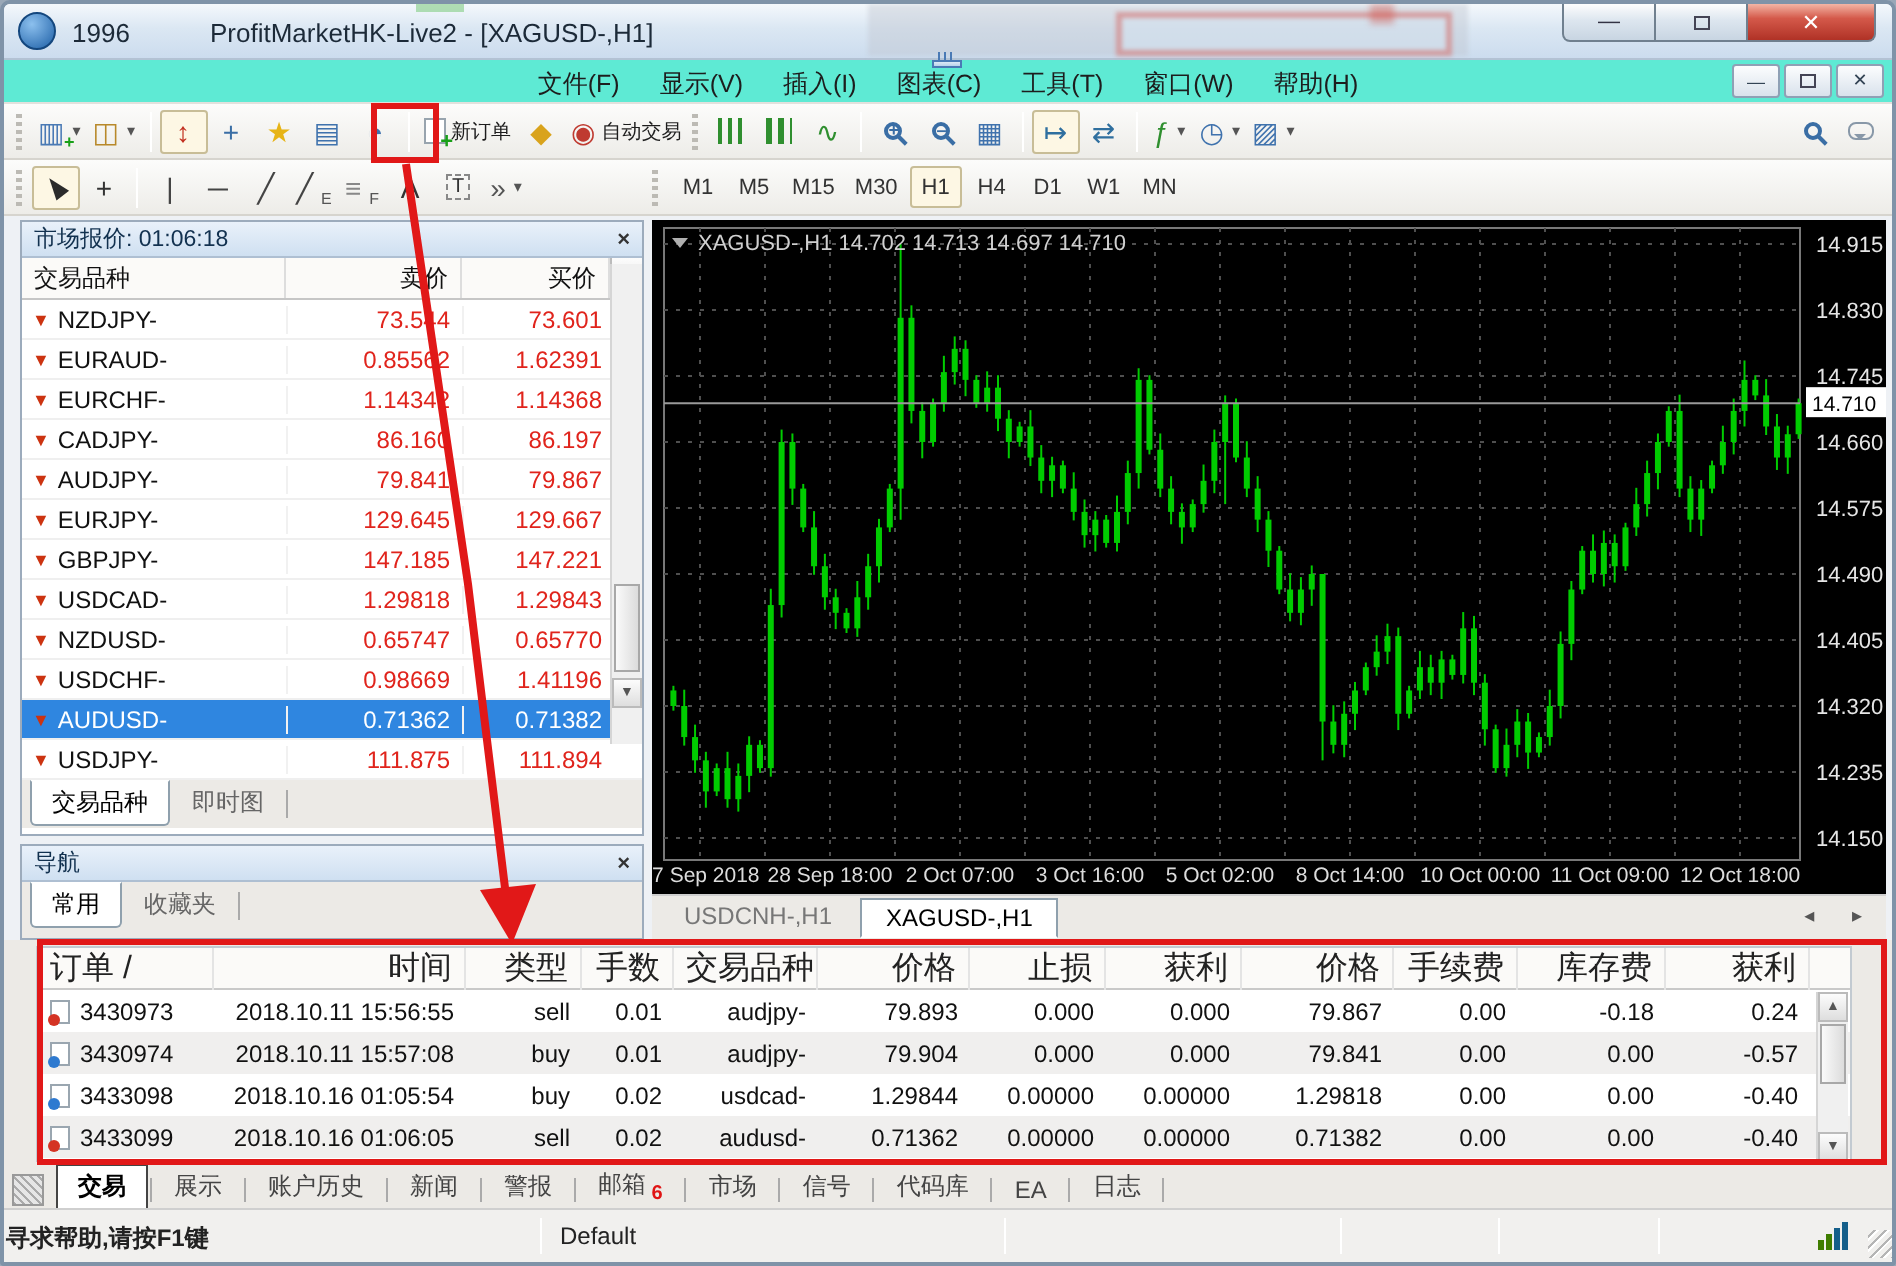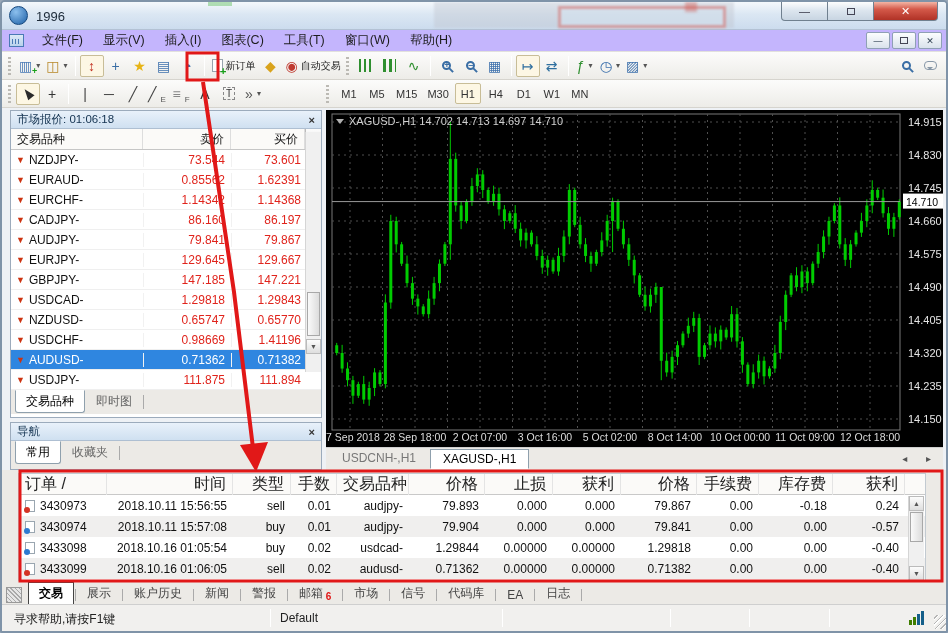--- a/index.html
+++ b/index.html
@@ -24,22 +24,22 @@
     background:linear-gradient(#f3b5a5,#d4594a 40%,#b03226);color:#fff;font-weight:bold;}
   .glyph-restore{width:8px;height:7px;border:1px solid #445;background:transparent;display:inline-block;}
   
   .artifact-a{position:absolute;left:432px;top:0;width:300px;height:26px;background:rgba(190,196,205,.4);filter:blur(1px);}
   .artifact-b{position:absolute;left:556px;top:4px;width:168px;height:22px;border:3px solid rgba(210,80,70,.45);
     background:rgba(214,228,241,.55);filter:blur(1px);}
   .artifact-c{position:absolute;left:683px;top:0;width:12px;height:10px;background:rgba(210,80,70,.4);filter:blur(1.5px);}
   .artifact-d{position:absolute;left:206px;top:0;width:24px;height:4px;background:rgba(120,200,120,.55);}
 
   
-  #menubar{position:absolute;left:0;top:28px;right:0;height:22px;background:#c4b5fd;
-    display:flex;align-items:center;border-bottom:1px solid #e2e1dd;}
+  #menubar{position:absolute;left:0;top:28px;right:0;height:22px;background:#5eead4;
+    display:flex;align-items:center;border-bottom:1px solid #e2e1dd;flex-direction:column;}
   #mdi-doc-icon{width:15px;height:13px;border:1px solid #4a7ab5;margin:0 8px 0 7px;
     background:linear-gradient(#dce9f6,#b9d2ec);position:relative;}
   #mdi-doc-icon:after{content:"";position:absolute;left:2px;bottom:2px;width:9px;height:5px;
     background:repeating-linear-gradient(90deg,#4a7ab5 0 1px,transparent 1px 3px);}
   .menu-item{padding:3px 10px;font-size:12.5px;color:#1d1d1d;}
   #mdi-btns{position:absolute;right:4px;top:2px;display:flex;gap:2px;}
   .mbtn{width:24px;height:17px;border:1px solid #8fa0b5;border-radius:2px;font-size:9px;color:#345;
     display:flex;align-items:center;justify-content:center;background:linear-gradient(#fcfdfe,#d9e2ec);}
 
   
@@ -137,21 +137,21 @@
     display:flex;align-items:flex-end;padding:0 2px;}
   #dock-grip{width:16px;height:16px;margin:0 6px 1px 2px;border:1px solid #999;
     background:repeating-linear-gradient(45deg,#aaa 0 1px,#e6e6e6 1px 3px);}
   .btab{padding:2px 10px;font-size:12px;color:#444;position:relative;}
   .btab.active{background:#fff;border:1px solid #444;border-bottom:none;font-weight:bold;color:#000;}
   .btab-sep{width:1px;height:12px;background:#aaa;margin:0 1px 3px 1px;}
   .mail-badge{color:#e01414;font-size:10px;font-weight:bold;vertical-align:sub;}
 
   
   #statusbar{position:absolute;left:0;top:602px;width:948px;height:27px;background:#f1f0ee;border-top:1px solid #cfcfcf;}
-  #sb-help{position:absolute;left:12px;top:6px;color:#222;}
+  #sb-help{position:absolute;left:1px;top:6px;color:#222;font-weight:bold;}
   #sb-profile{position:absolute;left:278px;top:6px;color:#222;}
   .sb-sep{position:absolute;top:4px;width:1px;height:18px;background:#c8c8c8;border-right:1px solid #fff;}
   #conn-icon{position:absolute;right:26px;top:6px;display:flex;align-items:flex-end;gap:1px;height:14px;}
   #conn-icon i{display:block;width:3px;}
   #resize-grip{position:absolute;right:2px;bottom:2px;width:14px;height:14px;
     background:repeating-linear-gradient(135deg,transparent 0 2px,#b5b5b5 2px 3px,#fff 3px 4px);}
 
   
   #annotations{position:absolute;left:0;top:0;width:948px;height:633px;z-index:60;pointer-events:none;}
 </style>
@@ -160,20 +160,21 @@
 
 <div id="window">
 
   <div id="titlebar">
     <div class="artifact-a"></div>
     <div class="artifact-b"></div>
     <div class="artifact-c"></div>
     <div class="artifact-d"></div>
     <div id="app-icon"></div>
     <span id="title-acct">1996</span>
+    <span id="title-main">ProfitMarketHK-Live2 - [XAGUSD-,H1]</span>
     <div id="win-btns">
       <div class="wbtn first">—</div>
       <div class="wbtn mid">
           <span class="glyph-restore"></span>
         </div>
       <div class="wbtn close">✕</div>
     </div>
   </div>
 
   <div id="menubar">

